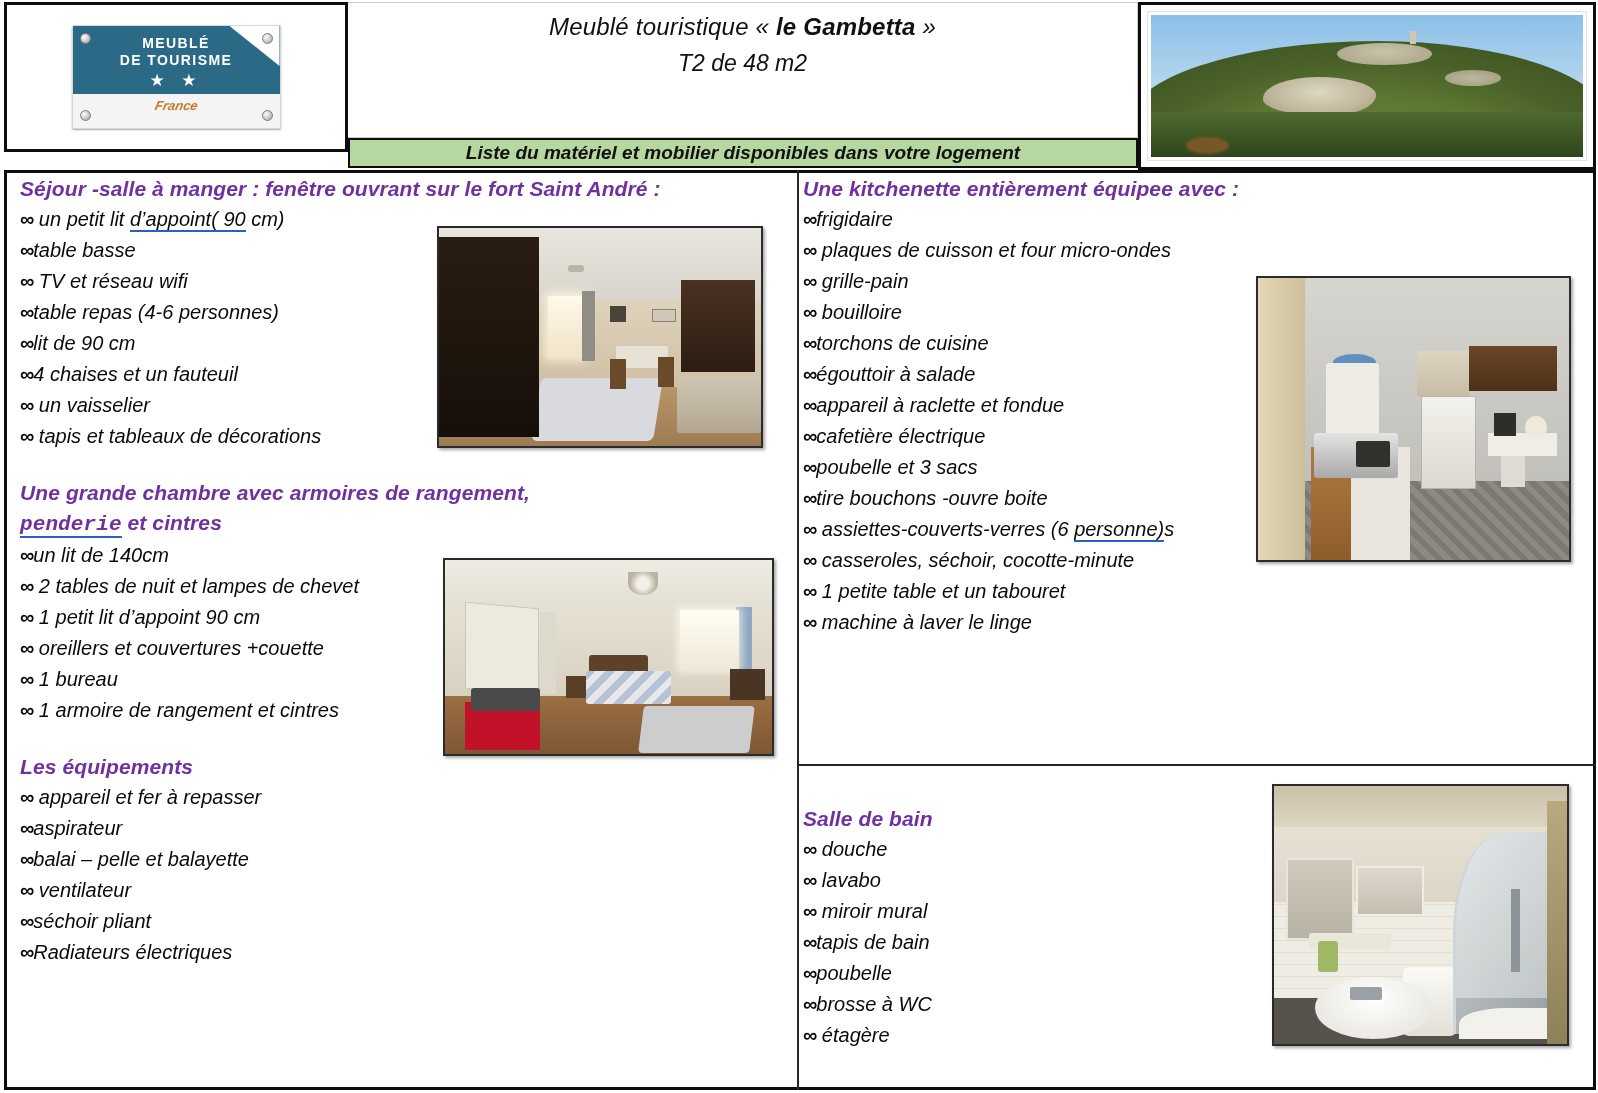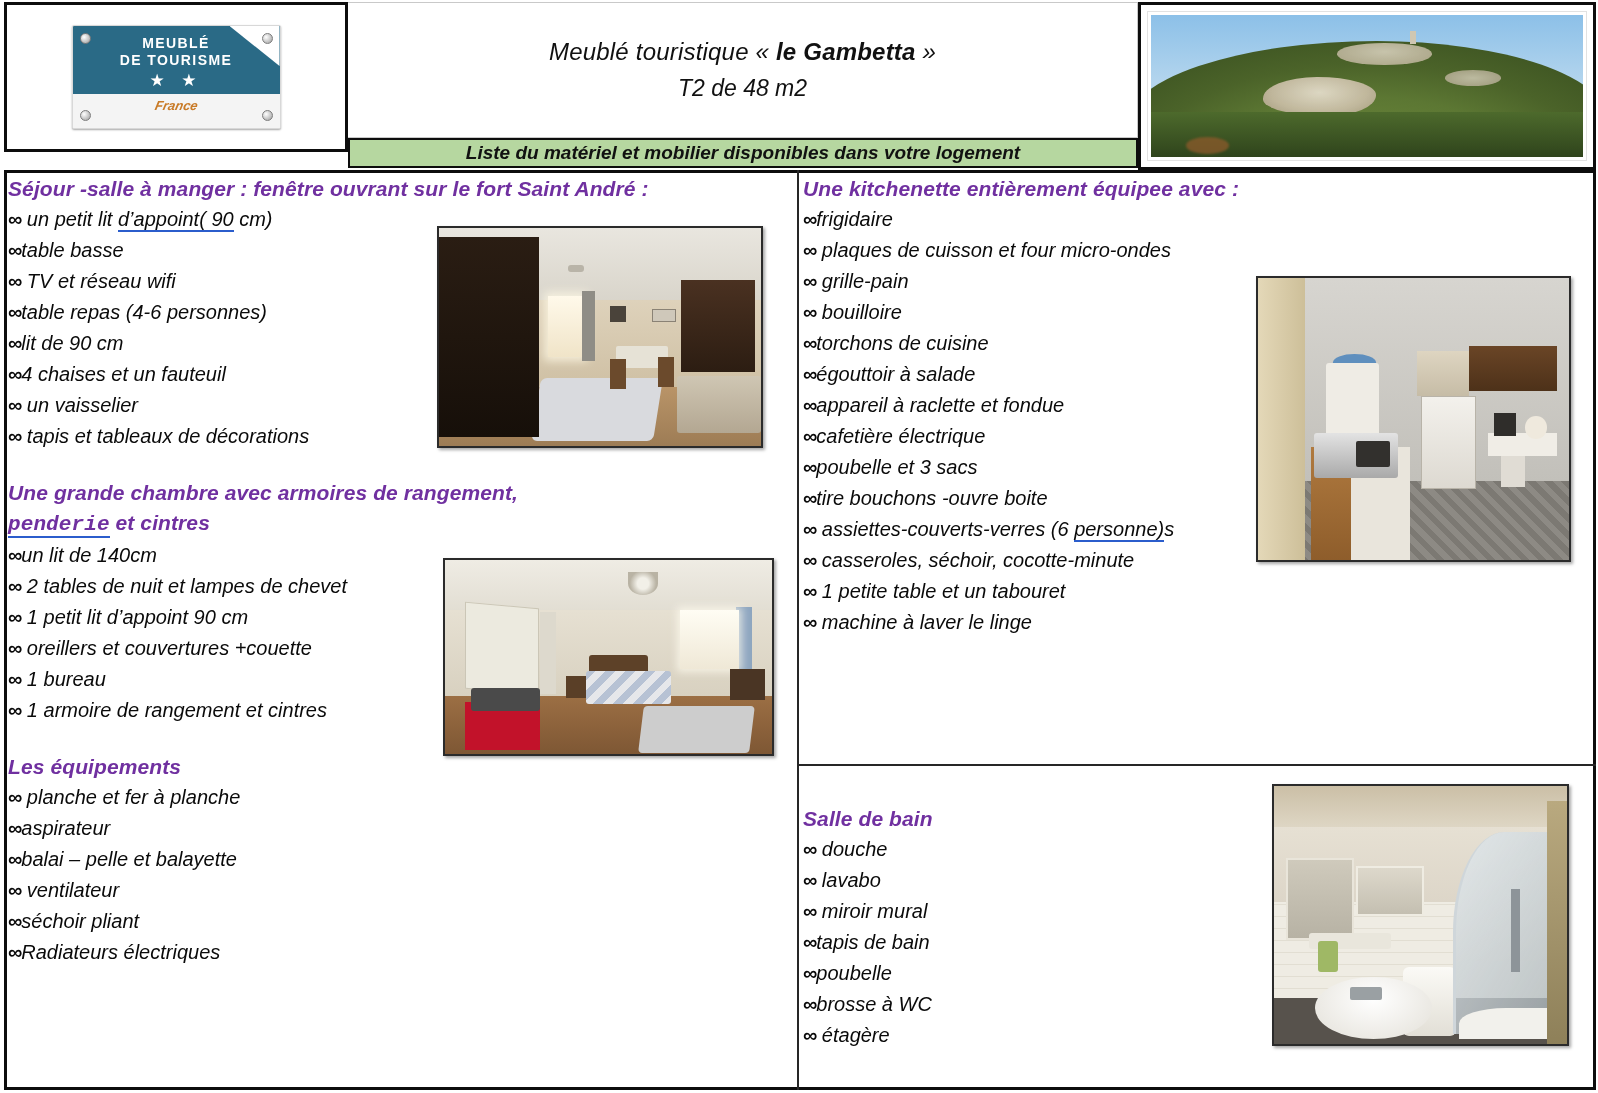--- a/index.html
+++ b/index.html
@@ -25,21 +25,21 @@
   .plaque-france{position:absolute;left:0;top:72px;width:100%;text-align:center;
                  font-style:italic;font-weight:bold;font-size:13px;color:#8f8f8f;
                  transform:skewX(-12deg);}
   .plaque-france b{color:#c97b28;}
   .screw{position:absolute;width:9px;height:9px;border-radius:50%;
          background:radial-gradient(circle at 35% 35%,#fff,#9a9a9a);border:1px solid #7d7d7d;}
 
   .title-cell{position:absolute;left:348px;top:2px;width:790px;height:136px;
               border:1px solid #c9c9c9;border-left:none;background:#fff;box-sizing:border-box;
               display:flex;flex-direction:column;align-items:center;justify-content:flex-start;
-              padding-top:35px;}
+              padding-top:10px;}
   .title-main{font-style:italic;font-size:24px;color:#111;letter-spacing:.2px;}
   .title-main b{font-weight:bold;}
   .title-sub{font-style:italic;font-size:23px;color:#111;margin-top:9px;}
 
   .banner{position:absolute;left:348px;top:138px;width:790px;height:30px;
           background:#b6d7a0;border:2px solid #0d0d0d;box-sizing:border-box;
           display:flex;align-items:center;justify-content:center;}
   .banner span{font-style:italic;font-weight:bold;font-size:19px;color:#111;}
 
   .hero-cell{position:absolute;left:1138px;top:2px;width:458px;height:168px;
@@ -66,21 +66,21 @@
               background:linear-gradient(#4d6a2c,#2f441c);filter:blur(.6px);}
   .hill-autumn{position:absolute;left:8%;bottom:2%;width:10%;height:12%;
                background:#8d5a2b;border-radius:50%;opacity:.75;filter:blur(1px);}
 
   
   .body-cell{position:absolute;left:4px;top:170px;width:1592px;height:920px;
              border:3px solid #0d0d0d;box-sizing:border-box;background:#fff;}
   .vdiv{position:absolute;left:797px;top:170px;width:2px;height:920px;background:#262626;}
   .hdiv{position:absolute;left:799px;top:764px;width:797px;height:2px;background:#262626;}
 
-  .col-left{position:absolute;left:8px;top:174px;width:786px;height:912px;}
+  .col-left{position:absolute;left:20px;top:174px;width:786px;height:912px;}
   .col-right{position:absolute;left:803px;top:174px;width:790px;height:588px;}
   .col-right2{position:absolute;left:803px;top:768px;width:790px;height:320px;margin-top:36px;}
 
   h2.sec{margin:0;font-style:italic;font-weight:bold;font-size:21px;color:#7030a0;
          line-height:30px;letter-spacing:.1px;white-space:nowrap;}
   h2.sec .u{border-bottom:2px solid #2b5dcc;color:#7030a0;font-family:Liberation Mono, monospace;}
 
   ul.lst{list-style:none;margin:0;padding:0;}
   ul.lst li{font-style:italic;font-size:20px;color:#0a0a0a;line-height:31px;white-space:nowrap;}
   ul.lst li .bul{font-style:normal;font-weight:bold;letter-spacing:-1px;}
@@ -260,21 +260,21 @@
         <li><span class="bul">∞</span><span> 1 petit lit d’appoint 90 cm</span></li>
         <li><span class="bul">∞</span><span> oreillers et couvertures +couette</span></li>
         <li><span class="bul">∞</span><span> 1 bureau</span></li>
         <li><span class="bul">∞</span><span> 1 armoire de rangement et cintres</span></li>
       </ul>
 
     <div class="sp"></div>
 
     <h2 class="sec">Les équipements</h2>
     <ul class="lst" id="list-equipements">
-        <li><span class="bul">∞</span><span> planche et fer à planche</span></li>
+        <li><span class="bul">∞</span><span> appareil et fer à repasser</span></li>
         <li><span class="bul">∞</span><span>aspirateur</span></li>
         <li><span class="bul">∞</span><span>balai – pelle et balayette</span></li>
         <li><span class="bul">∞</span><span> ventilateur</span></li>
         <li><span class="bul">∞</span><span>séchoir pliant</span></li>
         <li><span class="bul">∞</span><span>Radiateurs électriques</span></li>
       </ul>
   </div>
 
   <div class="col-right">
     <h2 class="sec">Une kitchenette entièrement équipee avec :</h2>

